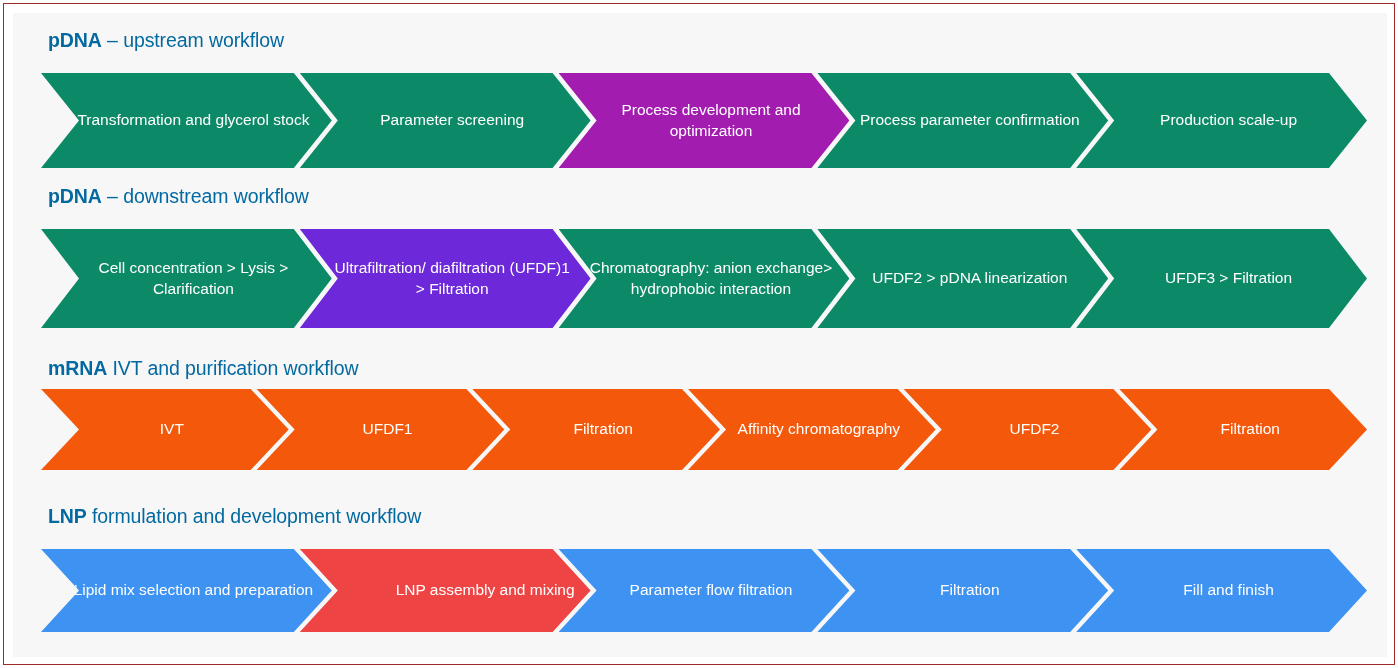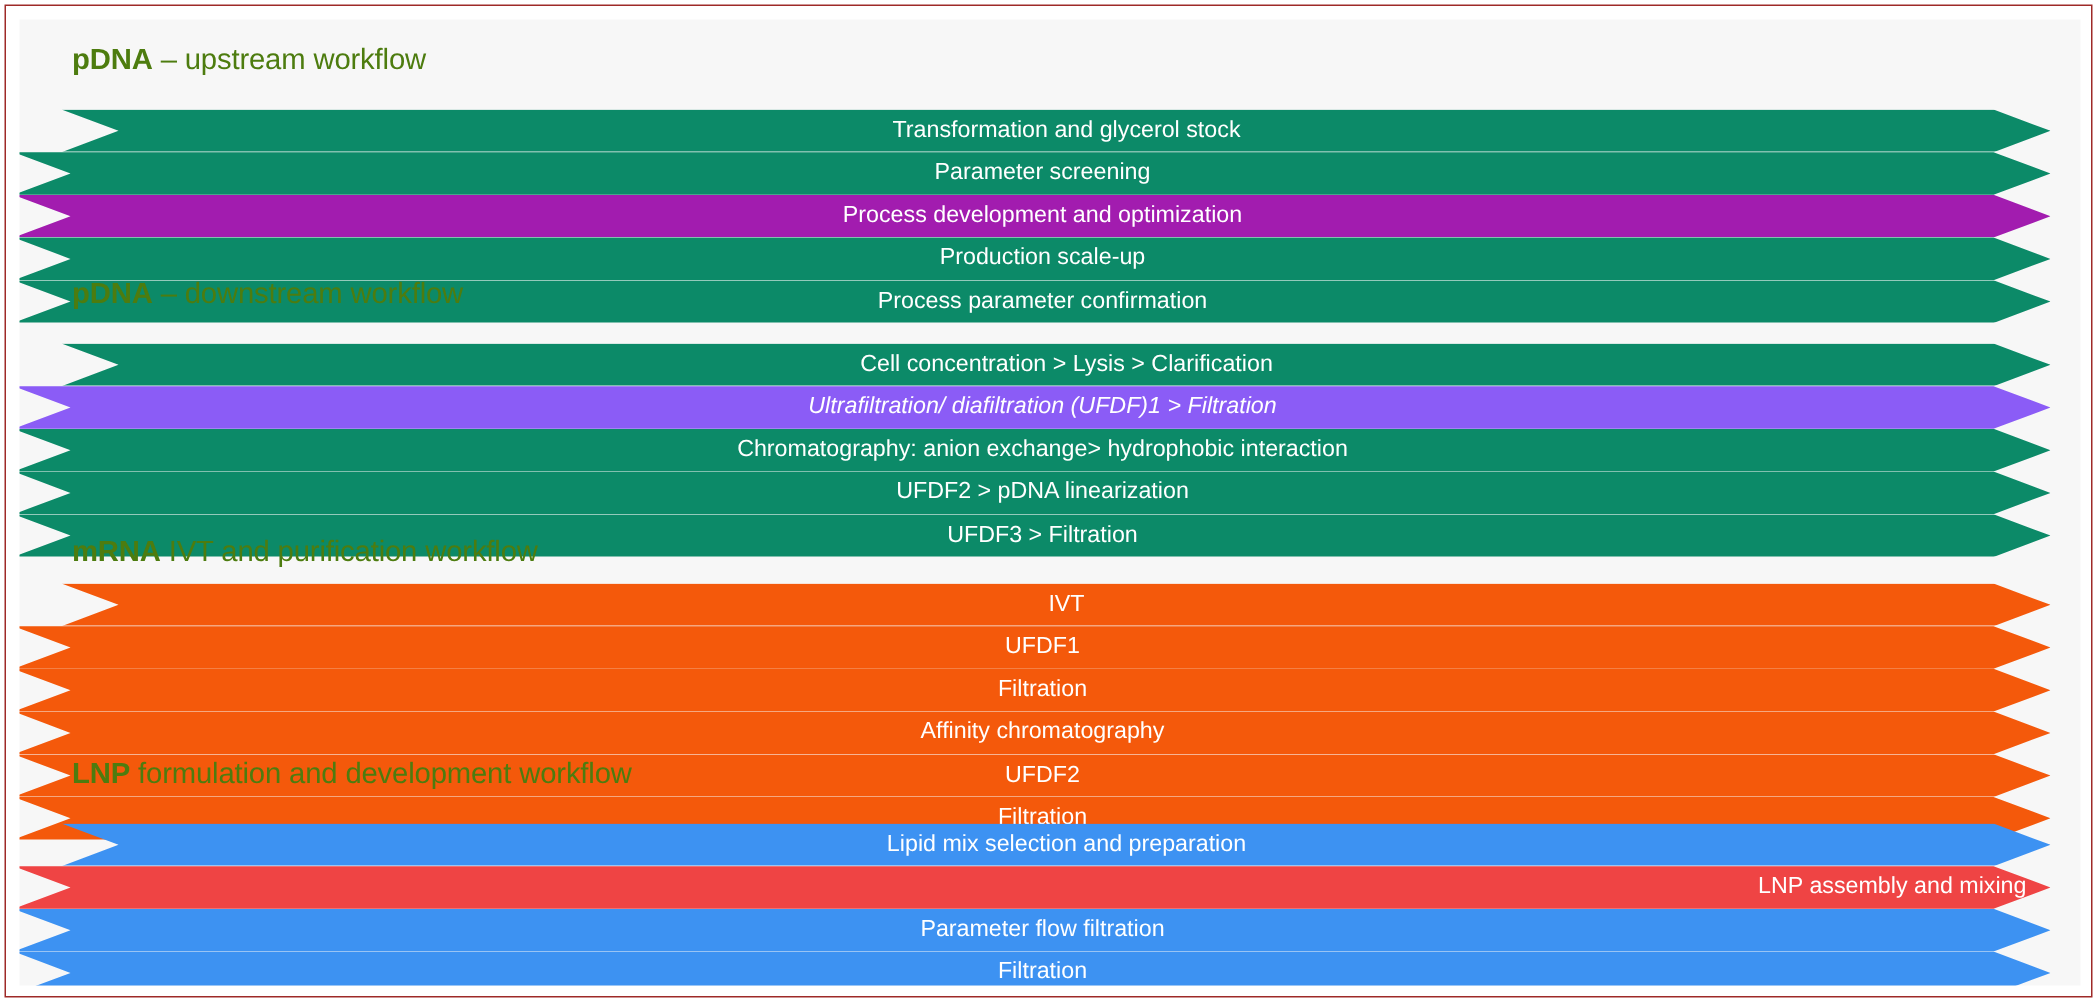--- a/index.html
+++ b/index.html
@@ -40,35 +40,34 @@
   .workflow-row {
     position: absolute;
     left: 0;
     width: 100%;
   }
 
   .row-title {
     position: absolute;
     left: 35px;
     font-size: 19.5px;
-    color: #4d7c0f;
+    color: #0369a1;
     letter-spacing: -0.1px;
     white-space: nowrap;
   }
   .row-title .emph {
     font-weight: bold;
   }
 
   .chevron-track {
     position: absolute;
     left: 28px;
     right: 20px;
     display: flex;
     align-items: stretch;
-    flex-direction: column;
   }
 
   .chevron {
     position: relative;
     box-sizing: border-box;
     display: flex;
     align-items: center;
     justify-content: center;
     text-align: center;
     color: #ffffff;
@@ -126,35 +125,35 @@
         <div class="chevron teal" style="flex: 1.3 1 0%; background: rgb(12, 138, 104);">
             <span class="chevron-label">Transformation and glycerol stock</span>
           </div>
         <div class="chevron teal" style="flex: 1.3 1 0%; background: rgb(12, 138, 104);">
             <span class="chevron-label">Parameter screening</span>
           </div>
         <div class="chevron teal" style="flex: 1.3 1 0%; background: #a21caf;">
             <span class="chevron-label">Process development and optimization</span>
           </div>
         <div class="chevron teal" style="flex: 1.3 1 0%; background: rgb(12, 138, 104);">
+            <span class="chevron-label">Process parameter confirmation</span>
+          </div>
+        <div class="chevron teal" style="flex: 1.3 1 0%; background: rgb(12, 138, 104);">
             <span class="chevron-label">Production scale-up</span>
-          </div>
-        <div class="chevron teal" style="flex: 1.3 1 0%; background: rgb(12, 138, 104);">
-            <span class="chevron-label">Process parameter confirmation</span>
           </div>
       </div>
     </div>
 
     <div class="workflow-row" id="row-downstream">
       <div class="row-title"><span class="emph">pDNA</span><span> – downstream workflow</span></div>
       <div class="chevron-track">
         <div class="chevron teal" style="flex: 1.3 1 0%; background: rgb(12, 138, 104);">
             <span class="chevron-label">Cell concentration &gt; Lysis &gt; Clarification</span>
           </div>
-        <div class="chevron teal" style="flex: 1.3 1 0%; background: #8b5cf6; font-style: italic;">
+        <div class="chevron teal" style="flex: 1.3 1 0%; background: #6d28d9;">
             <span class="chevron-label">Ultrafiltration/ diafiltration (UFDF)1 &gt; Filtration</span>
           </div>
         <div class="chevron teal" style="flex: 1.3 1 0%; background: rgb(12, 138, 104);">
             <span class="chevron-label">Chromatography: anion exchange&gt; hydrophobic interaction</span>
           </div>
         <div class="chevron teal" style="flex: 1.3 1 0%; background: rgb(12, 138, 104);">
             <span class="chevron-label">UFDF2 &gt; pDNA linearization</span>
           </div>
         <div class="chevron teal" style="flex: 1.3 1 0%; background: rgb(12, 138, 104);">
             <span class="chevron-label">UFDF3 &gt; Filtration</span>

